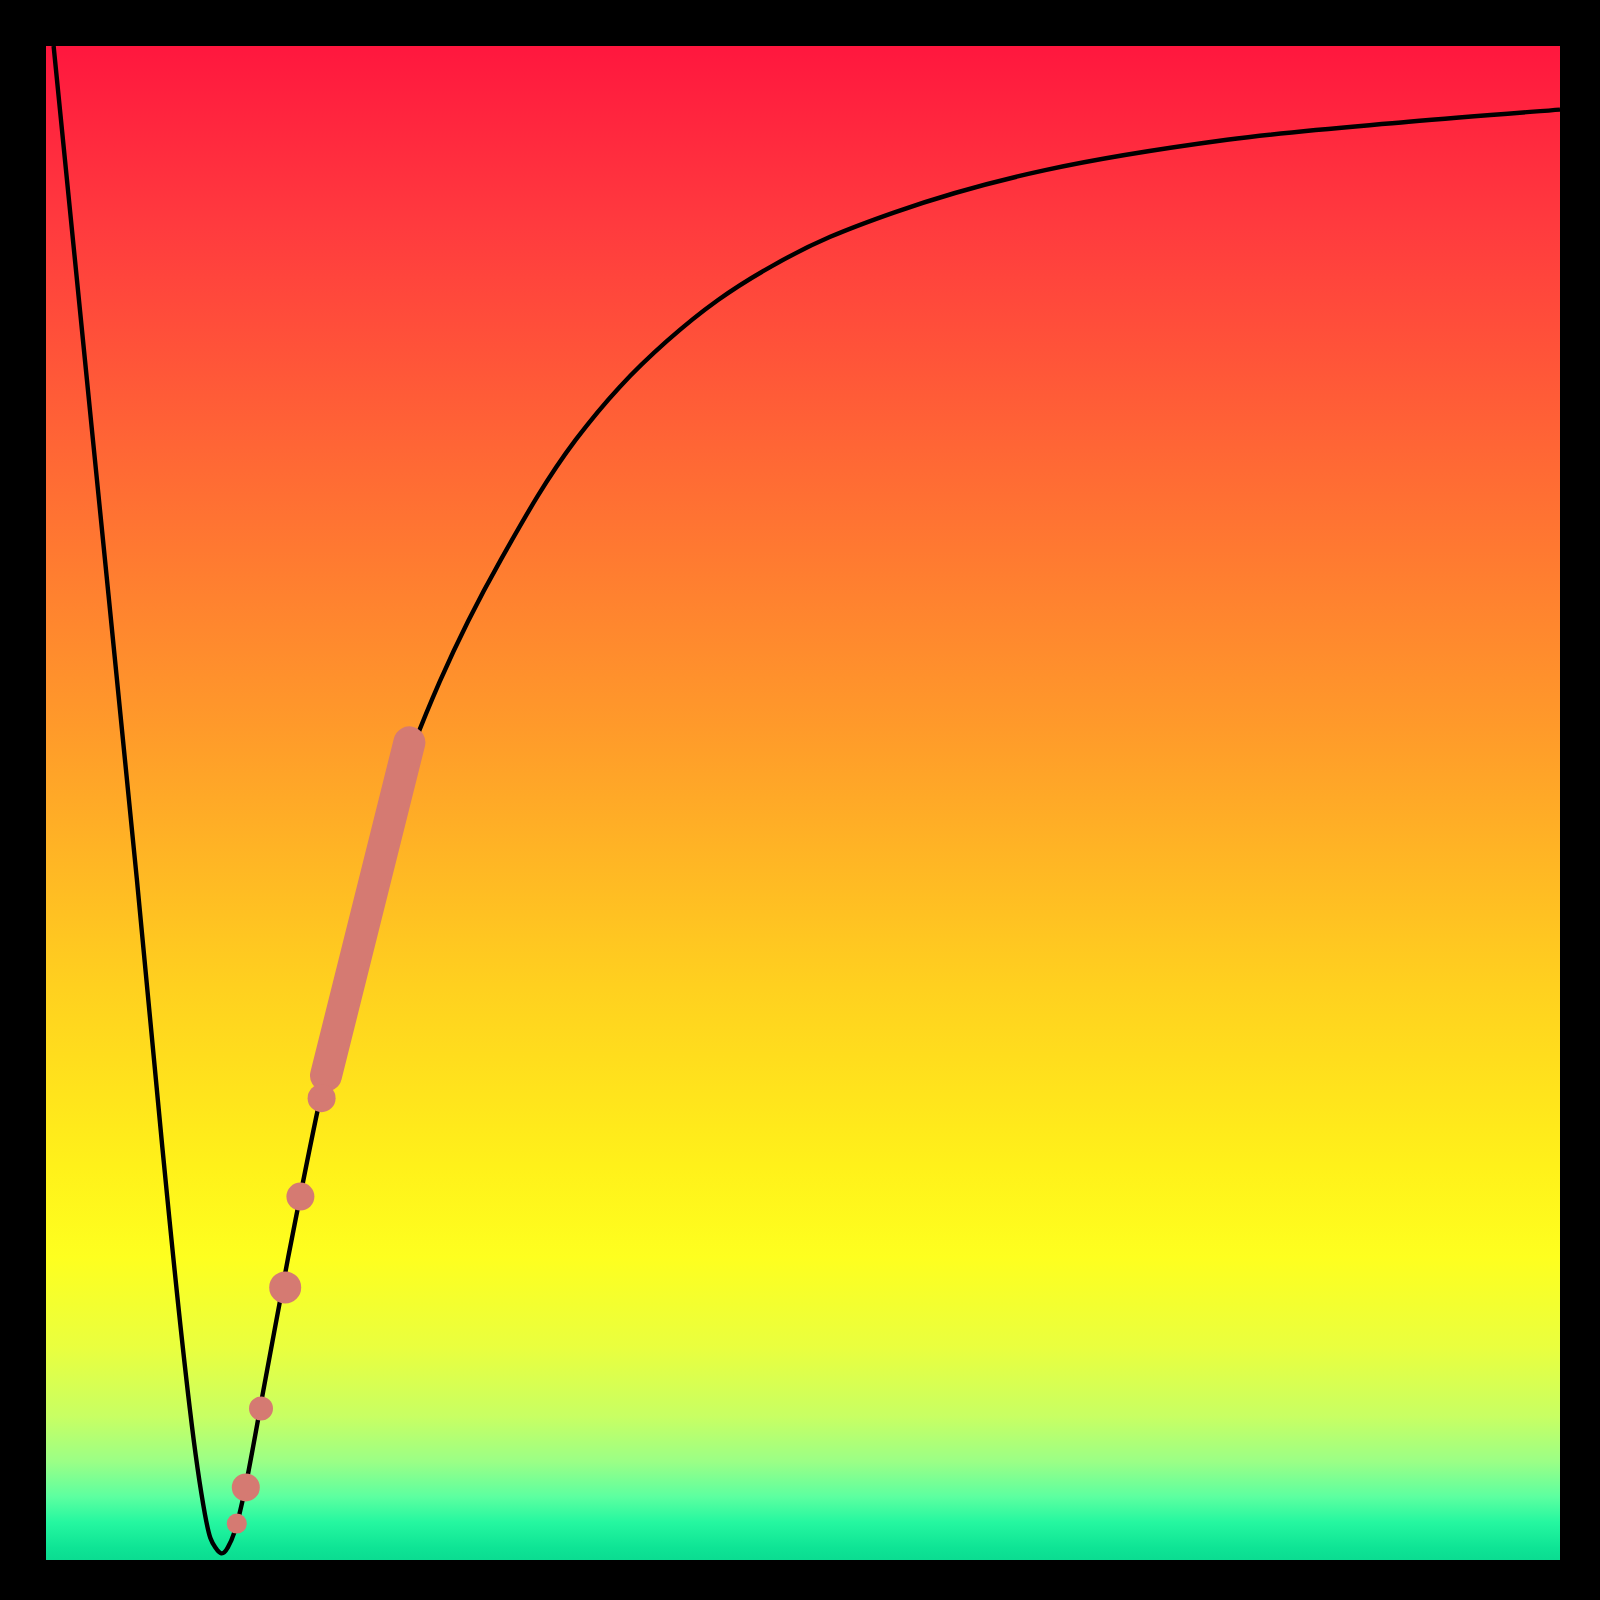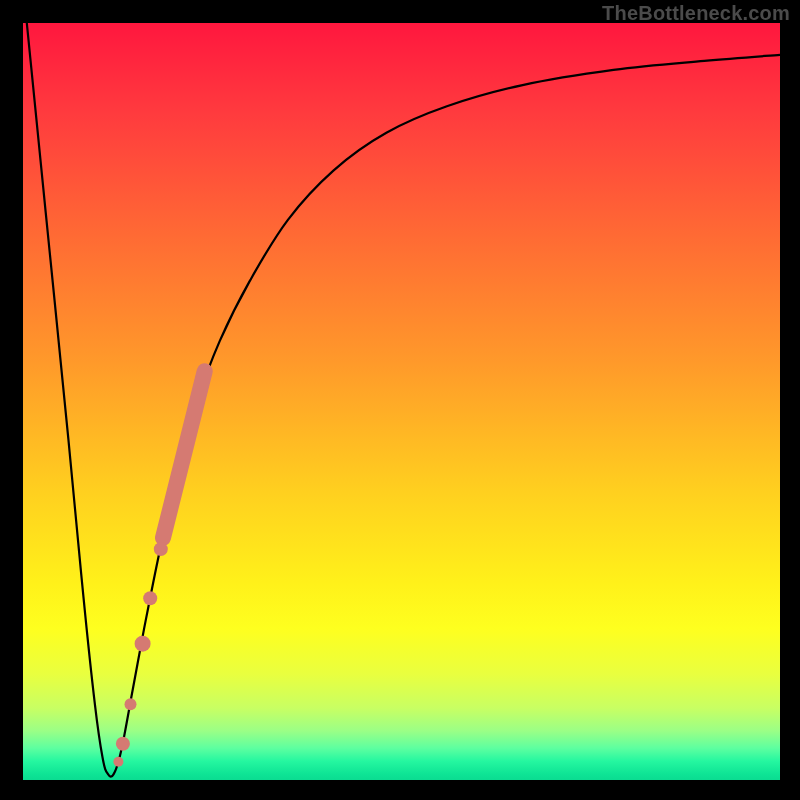--- a/index.html
+++ b/index.html
@@ -30,21 +30,20 @@
     position: absolute;
     left: 0;
     top: 0;
   }
 </style>
 </head>
 <body>
 
 <div class="frame">
 
-  <div class="watermark">TheBottleneck.com</div>
 
   <svg width="800" height="800" viewBox="0 0 800 800">
     <defs>
       <linearGradient id="bg-grad" x1="0" y1="0" x2="0" y2="1">
           <stop offset="0.00%" stop-color="#ff173e"></stop>
           <stop offset="12.00%" stop-color="#ff3b3e"></stop>
           <stop offset="28.00%" stop-color="#ff6a34"></stop>
           <stop offset="45.00%" stop-color="#ff9a2a"></stop>
           <stop offset="62.00%" stop-color="#ffd01f"></stop>
           <stop offset="74.00%" stop-color="#fff11a"></stop>

